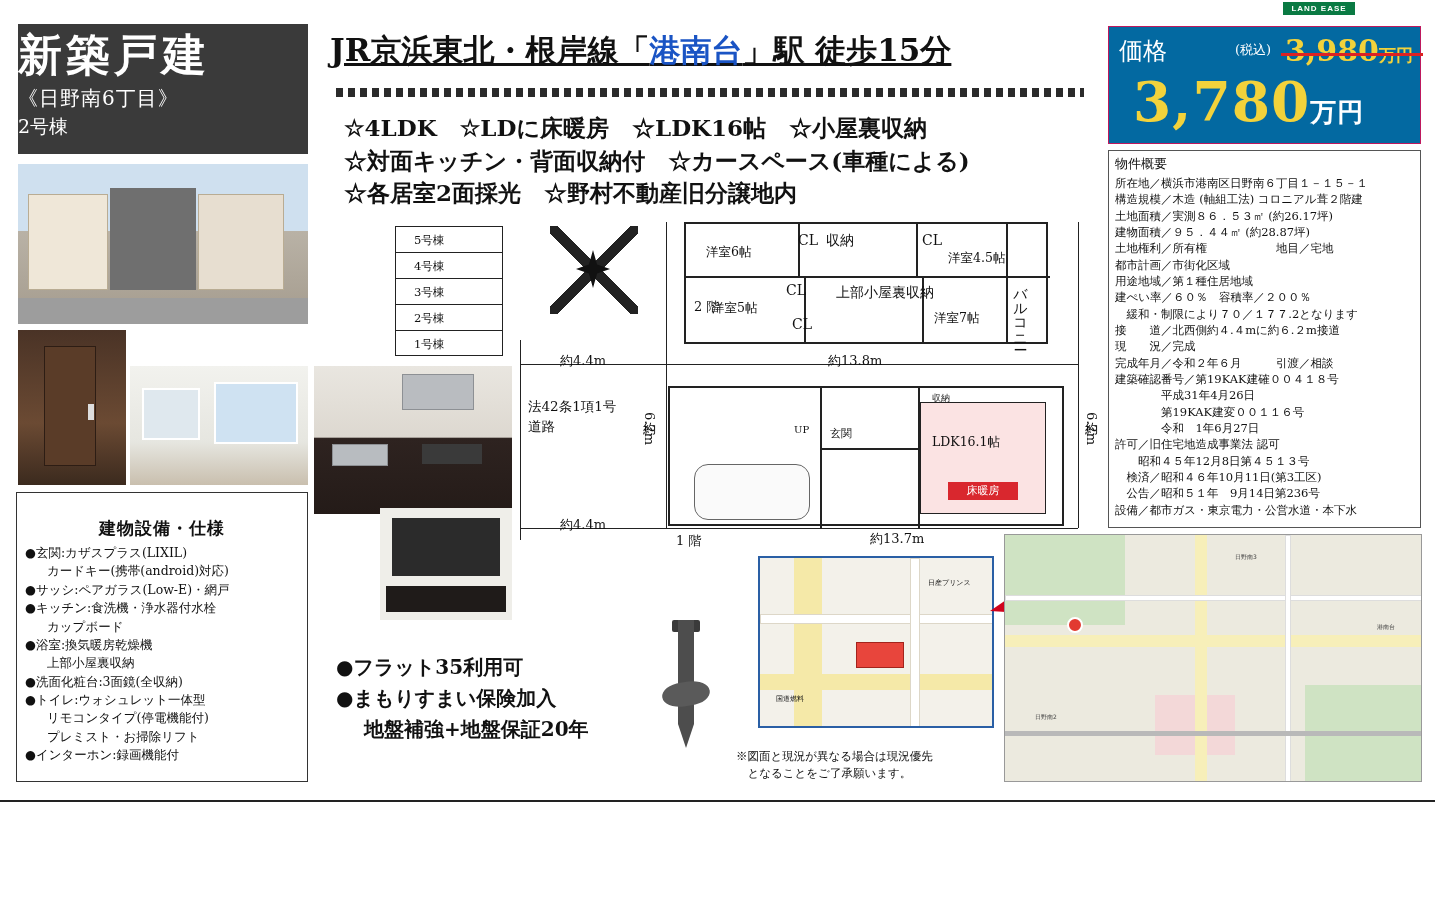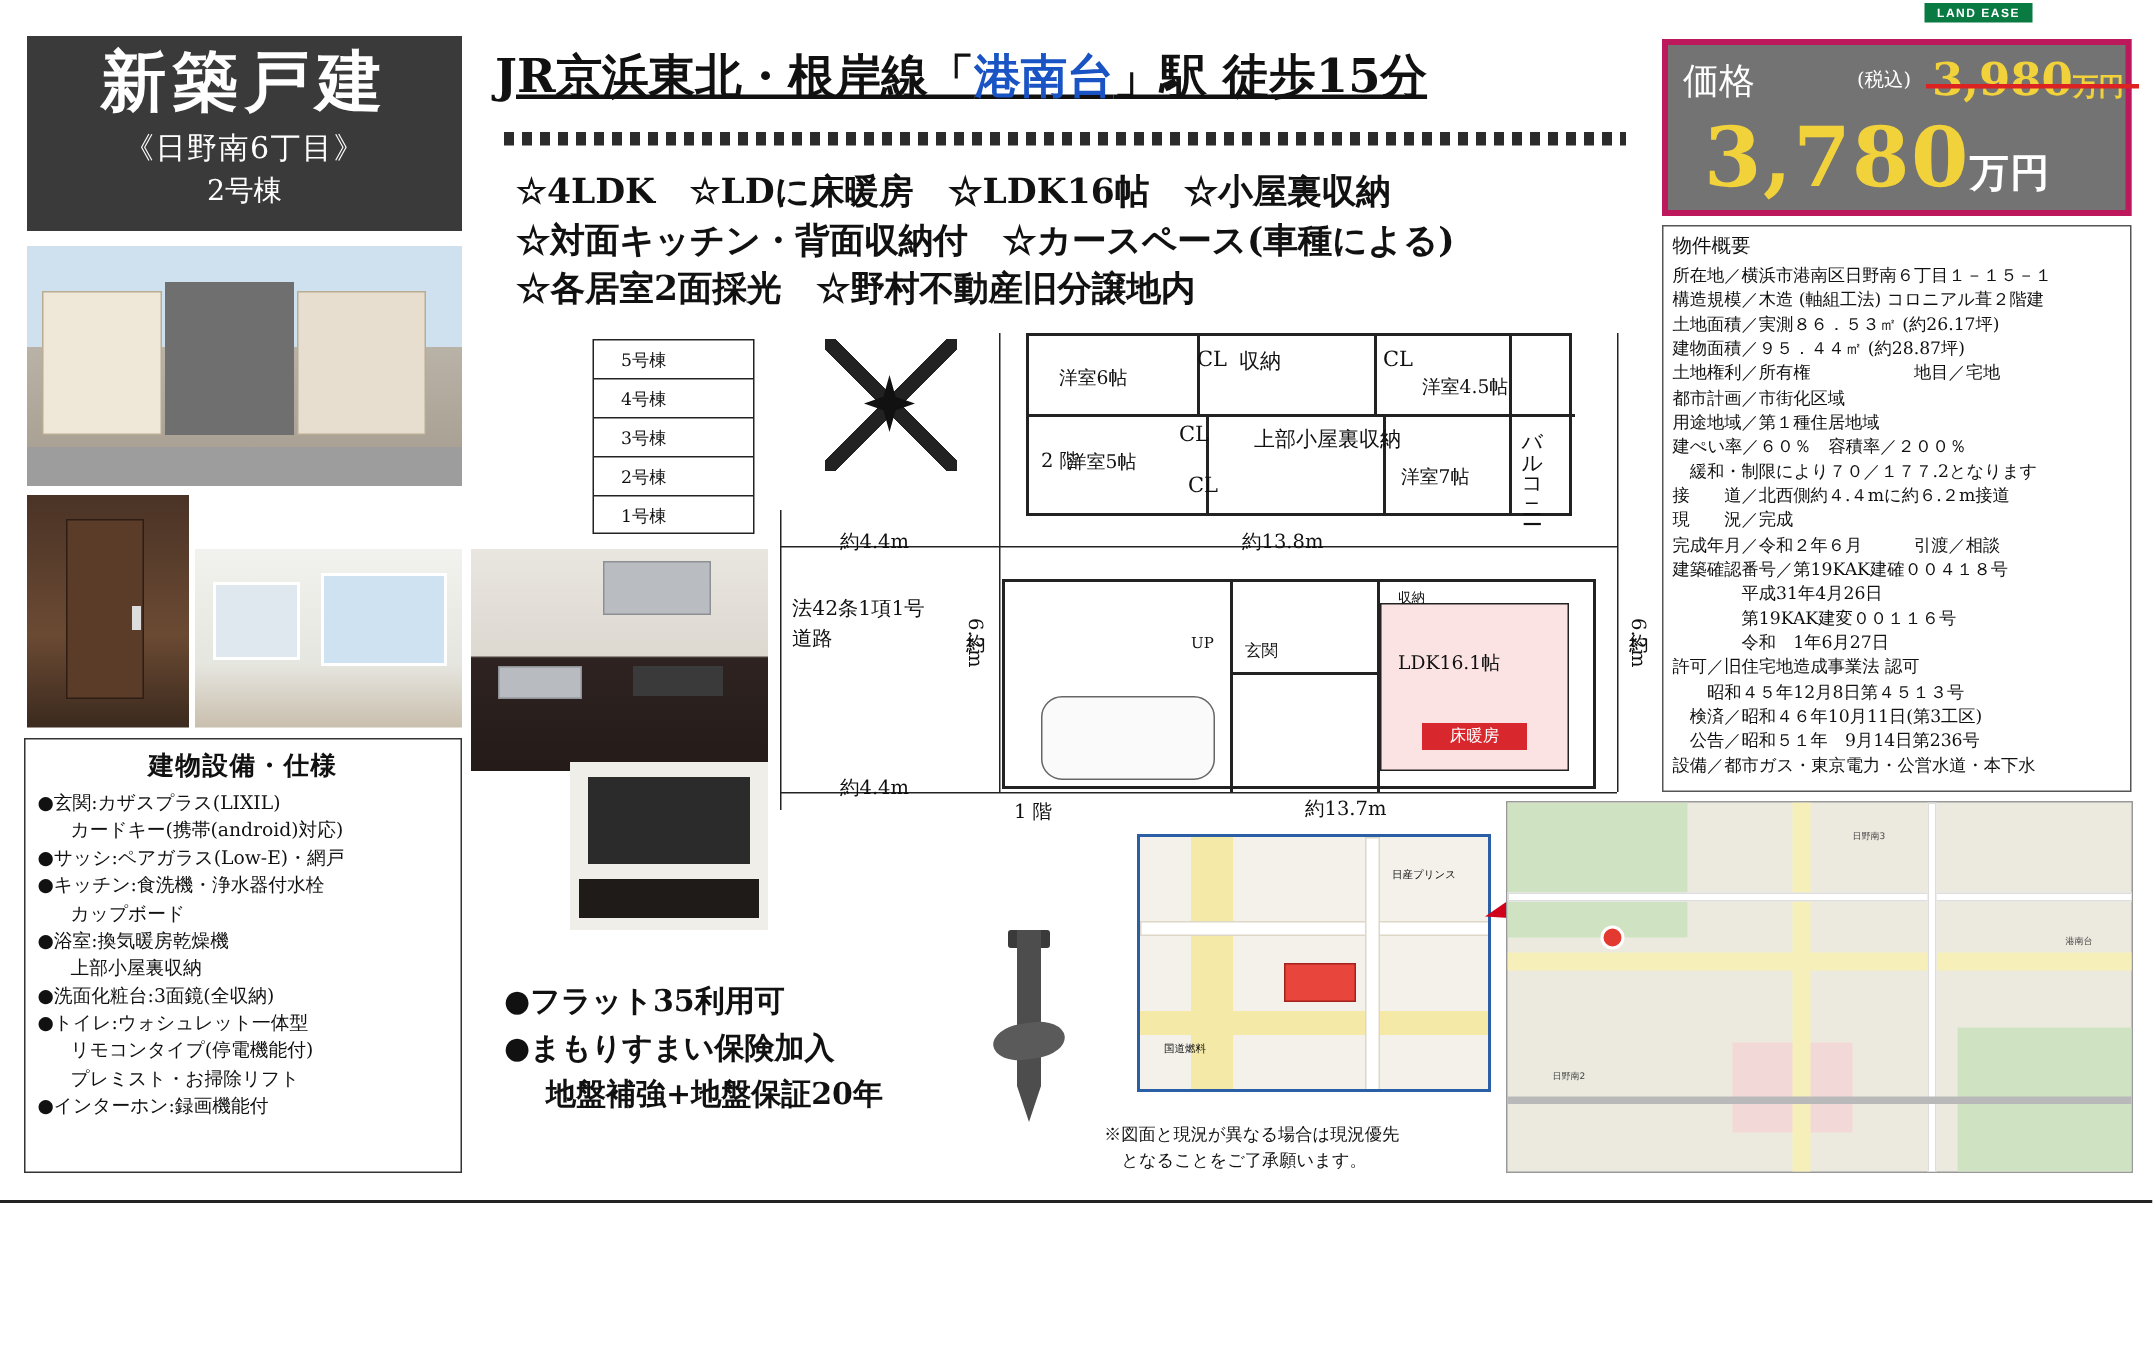--- a/index.html
+++ b/index.html
@@ -18,21 +18,21 @@
   .topbar { position:absolute; left:0; top:0; width:1435px; height:18px; background:#fff; }
   .topbar .logo {
     position:absolute; left:1283px; top:2px; width:72px; height:13px;
     background:#0a7a43; color:#fff; font-size:8px; letter-spacing:1px;
     text-align:center; line-height:13px; font-weight:bold;
   }
 
   
   .title-box {
     position:absolute; left:18px; top:24px; width:290px; height:130px;
-    background:#3a3a3a; color:#fff; text-align:center; padding-top:6px;
+    background:#3a3a3a; color:#fff; text-align:left; padding-top:6px;
   }
   .title-box .t1 { font-size:44px; font-weight:bold; letter-spacing:4px; font-family:"DejaVu Serif", serif; line-height:1.15; }
   .title-box .t2 { font-size:20px; letter-spacing:1px; margin-top:4px; font-family:"DejaVu Serif", serif; }
   .title-box .t3 { font-size:19px; margin-top:2px; font-family:"DejaVu Serif", serif; }
 
   
   .station {
     position:absolute; left:330px; top:30px; width:760px; height:54px;
     font-size:31px; font-weight:bold; font-family:"DejaVu Serif", serif;
     color:#111; white-space:nowrap;text-decoration:underline;
@@ -42,21 +42,21 @@
              background:repeating-linear-gradient(90deg,#2b2b2b 0 7px, #fff 7px 12px); }
 
   
   .features { position:absolute; left:344px; top:112px; width:760px; }
   .features div { font-size:23px; font-weight:bold; font-family:"DejaVu Serif", serif;
                   color:#111; line-height:1.42; white-space:nowrap; }
 
   
   .price-box {
     position:absolute; left:1108px; top:26px; width:313px; height:118px;
-    background:#737373; color:#fff; border:4px solid #be185d;
+    background:#0369a1; color:#fff; border:1px solid #be185d;
   }
   .price-box .label { position:absolute; left:10px; top:8px; font-size:24px; font-family:"DejaVu Serif", serif; }
   .price-box .tax { position:absolute; left:126px; top:14px; font-size:13px; font-family:"DejaVu Serif", serif; }
   .price-box .old {
     position:absolute; left:176px; top:6px; font-size:30px; color:#f2d23b; font-weight:bold;
     font-family:"DejaVu Serif", serif;
   }
   .price-box .old .u { font-size:17px; }
   .price-box .strike { position:absolute; left:172px; top:26px; width:142px; height:3px; background:#d22; }
   .price-box .new {
@@ -98,21 +98,21 @@
   .ph-kitchen .sink { position:absolute; left:18px; top:78px; width:56px; height:22px; background:#b8bcc0; border:1px solid #8d9094;}
   .ph-kitchen .hob  { position:absolute; left:108px; top:78px; width:60px; height:20px; background:#3a3a3a;}
 
   .ph-tv { left:380px; top:508px; width:132px; height:112px; background:#efeee9; }
   .ph-tv .screen { position:absolute; left:12px; top:10px; width:108px; height:58px; background:#2b2b2b; }
   .ph-tv .cab { position:absolute; left:6px; top:78px; width:120px; height:26px; background:#1f1b19; }
 
   
   .spec {
     position:absolute; left:16px; top:492px; width:292px; height:290px;
-    border:1px solid #333; background:#fff; padding:6px 8px;
+    border:1px solid #333; background:#fff; padding:24px 8px;
   }
   .spec h4 { margin:0 0 4px 0; font-size:17px; text-align:center; font-family:"DejaVu Serif", serif; font-weight:bold; letter-spacing:1px;}
   .spec p { margin:0; font-size:12.5px; line-height:1.47; font-family:"DejaVu Serif", serif; white-space:nowrap; }
   .spec p.ind { padding-left:22px; }
 
   
   .mbullets { position:absolute; left:336px; top:652px; width:400px; }
   .mbullets div { font-size:20px; font-weight:bold; font-family:"DejaVu Serif", serif; line-height:1.55; white-space:nowrap;}
   .mbullets div.ind { padding-left:28px; }
 

